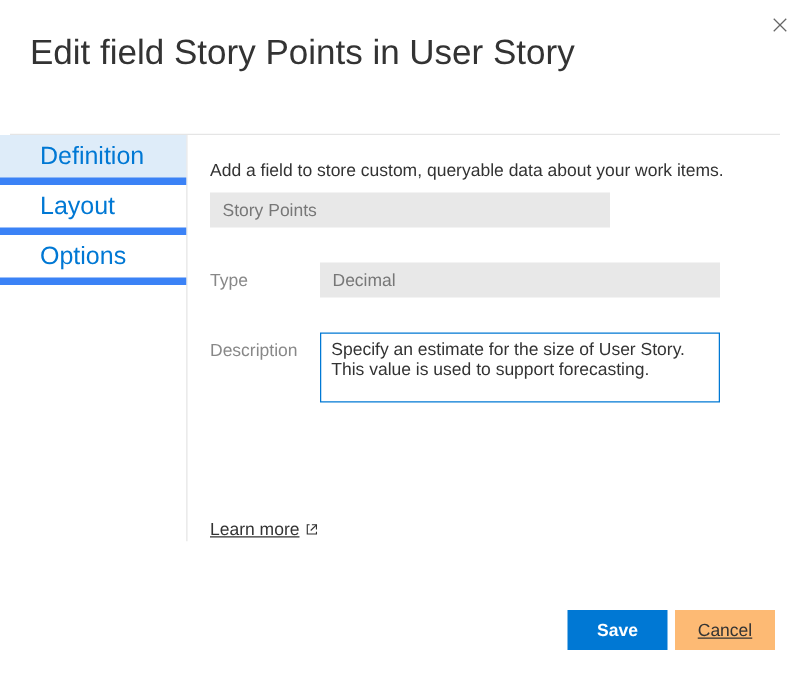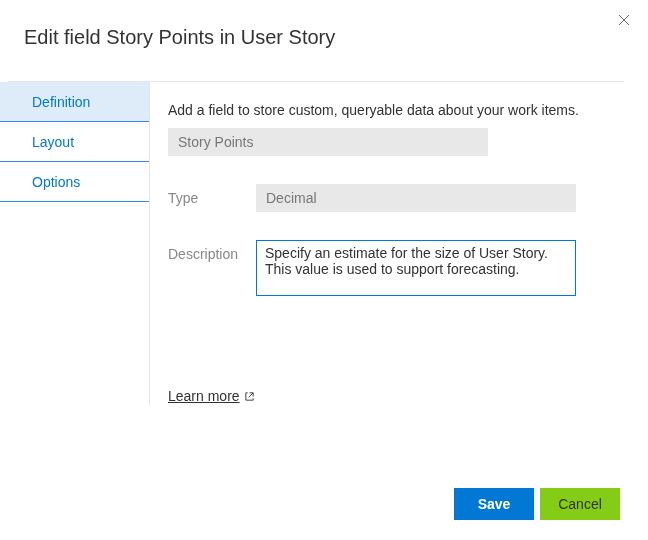--- a/index.html
+++ b/index.html
@@ -27,24 +27,24 @@
     justify-content: center;
     cursor: pointer;
     color: #666;
     font-size: 14px;
   }
   .close-btn svg { display: block; }
   .dialog-header {
     padding: 26px 24px 16px 24px;
   }
   .dialog-title {
-    font-size: 20px;
+    font-size: 28px;
     font-weight: 300;
     color: #333;
-    margin-bottom: 16px;
+    margin-bottom: 33px;
   }
   .divider {
     border: none;
     border-top: 1px solid #e5e5e5;
     margin: 0 24px 0 8px;
   }
   .body-wrap {
     display: flex;
     padding: 0 24px 0 0;
   }
@@ -52,24 +52,24 @@
     width: 150px;
     flex-shrink: 0;
     border-right: 1px solid #e5e5e5;
     margin-top: 0;
   }
   .sidebar-item {
     display: flex;
     align-items: center;
     height: 40px;
     padding: 0 12px 0 32px;
-    font-size: 14px;
+    font-size: 20px;
     color: #0078d4;
     cursor: pointer;
-    border-bottom: 1px solid #3b82f6;
+    border-bottom: 6px solid #3b82f6;
   }
   .sidebar-item.active {
     background: #deecf9;
   }
   .main {
     flex: 1;
     padding: 20px 8px 0 18px;
   }
   .helper-text {
     font-size: 14px;
@@ -141,22 +141,23 @@
     font-size: 14px;
     font-family: inherit;
     cursor: pointer;
   }
   .btn-primary {
     background: #0078d4;
     color: #fff;
     font-weight: 600;
   }
   .btn-default {
-    background: #84cc16;
-    color: #333;
+    background: #fdba74;
+    color: #333;
+    text-decoration: underline;
   }
 </style>
 </head>
 <body>
 
 <div class="close-btn">
   <span>
     <svg width="12" height="12" viewBox="0 0 12 12">
       <line x1="1" y1="1" x2="11" y2="11" stroke="#666" stroke-width="1"></line>
       <line x1="11" y1="1" x2="1" y2="11" stroke="#666" stroke-width="1"></line>

